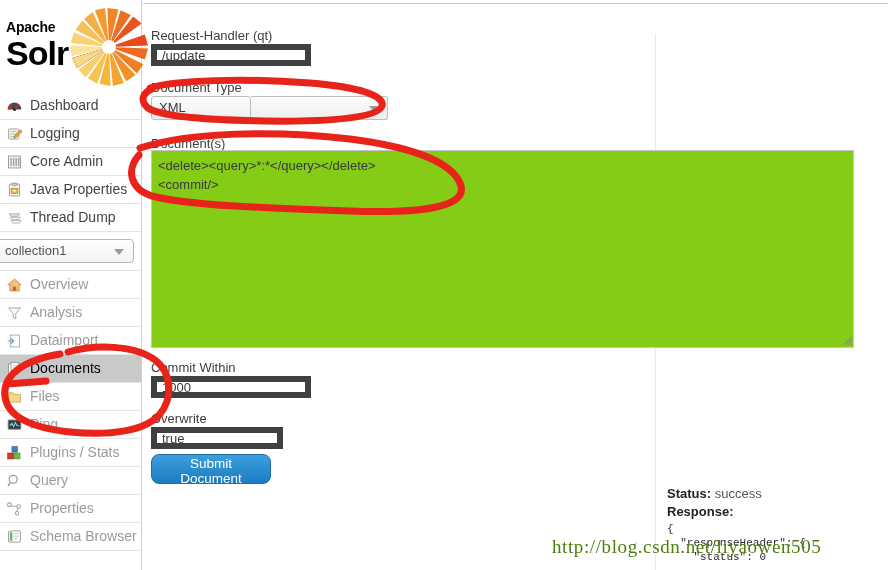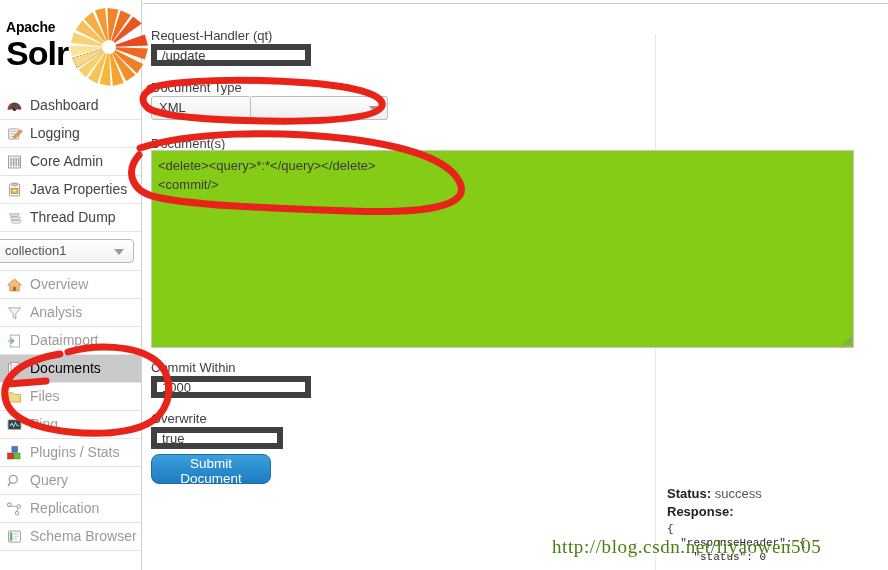--- a/index.html
+++ b/index.html
@@ -365,21 +365,21 @@
         </svg>
         <span>Query</span>
       </li>
       <li class="nav-item dim">
         <svg class="nav-ico" viewBox="0 0 20 20">
           <circle cx="4" cy="5" r="2.2" fill="none" stroke="#a0a0a0" stroke-width="1.2"></circle>
           <circle cx="15" cy="7" r="2" fill="none" stroke="#a0a0a0" stroke-width="1.2"></circle>
           <circle cx="13" cy="15" r="2" fill="none" stroke="#a0a0a0" stroke-width="1.2"></circle>
           <path d="M6 6.5 L13 7M13.5 9 L13 13" stroke="#a0a0a0" stroke-width="1.1"></path>
         </svg>
-        <span>Replication</span>
+        <span>Properties</span>
       </li>
       <li class="nav-item dim">
         <svg class="nav-ico" viewBox="0 0 20 20">
           <rect x="3" y="3" width="14" height="13" rx="1" fill="#fff" stroke="#8f8f8f"></rect>
           <rect x="4.5" y="4.5" width="3" height="10" fill="#6db36d"></rect>
           <path d="M9 6h6M9 9h6M9 12h4" stroke="#aebfd4" stroke-width="1"></path>
         </svg>
         <span>Schema Browser</span>
       </li>
     </ul>

